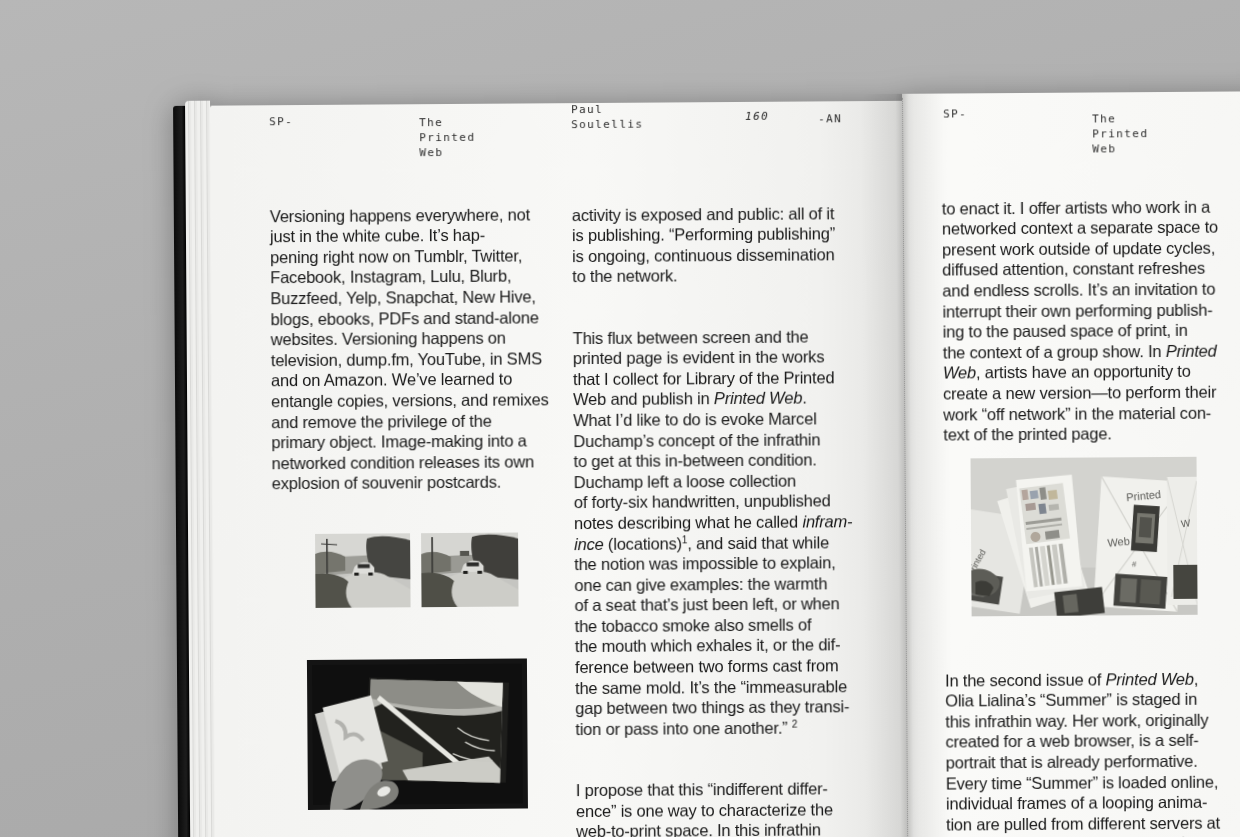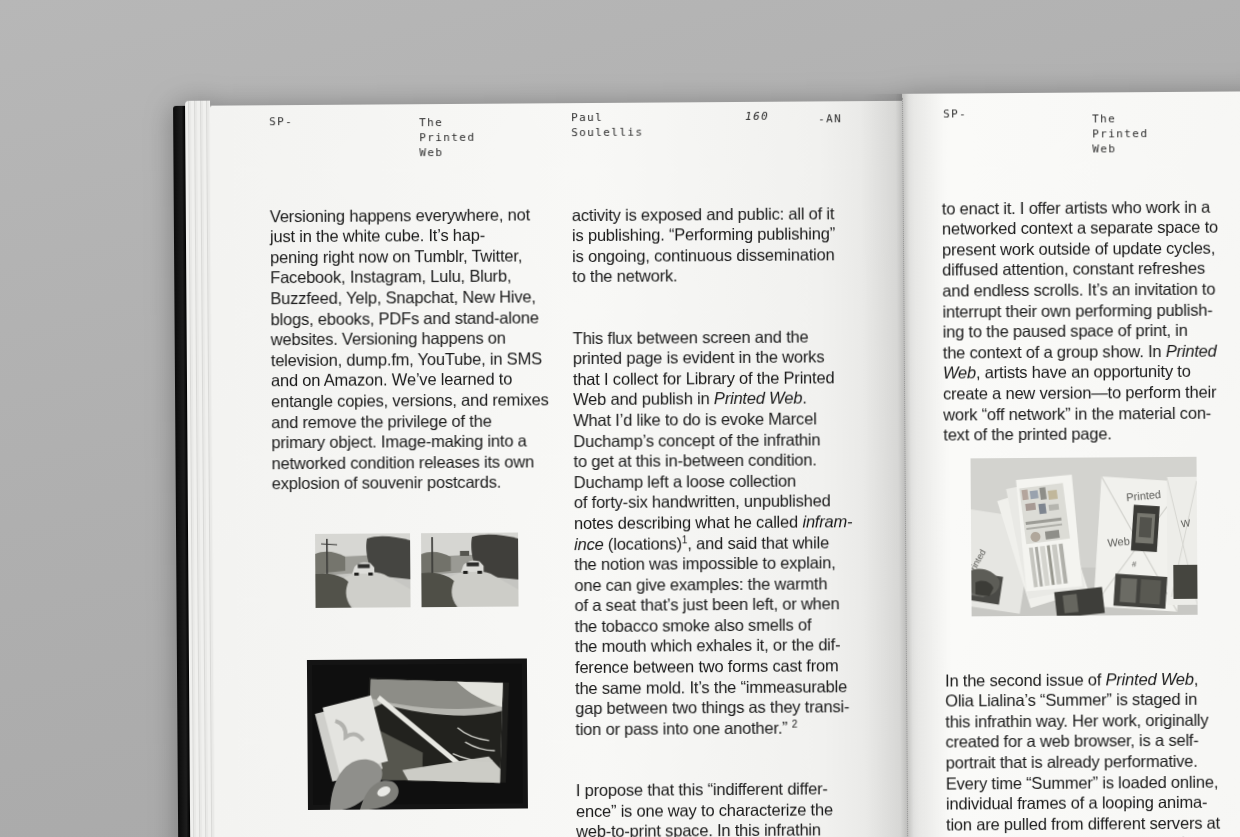--- a/index.html
+++ b/index.html
@@ -40,21 +40,21 @@
     position:absolute; left:740px; top:4px; bottom:-12px; width:0;
     border-left:1px dotted rgba(60,60,60,0.35);
   }
   .running {
     position:absolute; font-family:"DejaVu Sans Mono","Liberation Mono",monospace;
     font-size:11px; line-height:15px; letter-spacing:1.4px; color:#2d2d2d;
     white-space:pre-line;
   }
   #rh-sp     { left:107px; top:16px; }
   #rh-title  { left:257px; top:18px; }
-  #rh-author { left:409px; top:14px; }
+  #rh-author { left:409px; top:6px; }
   #rh-num    { left:583px; top:14px;font-style:italic; }
   #rh-an     { left:656px; top:17px; }
   #rh-sp2    { left:781px; top:13px; }
   #rh-title2 { left:930px; top:19px; }
   .col {
     position:absolute; font-size:16.5px; line-height:20.6px; letter-spacing:-0.2px;
     color:#191919; white-space:pre-line;
   }
   #col1  { left:107px; top:87px; }
   #col2  { left:409px; top:88px; }

